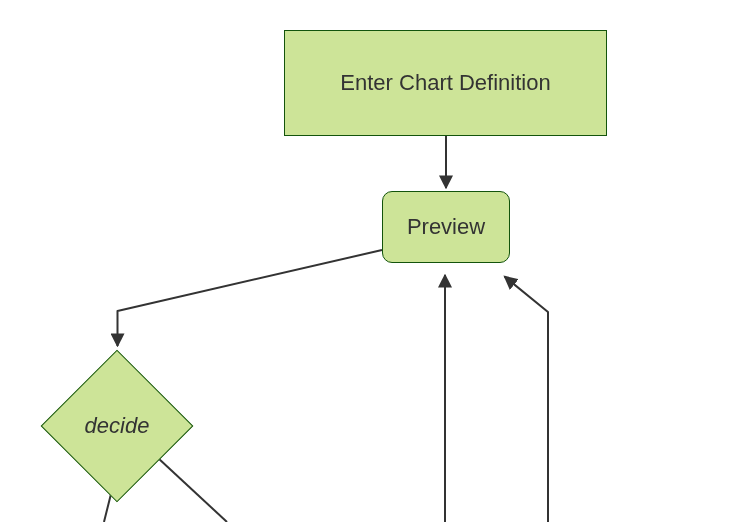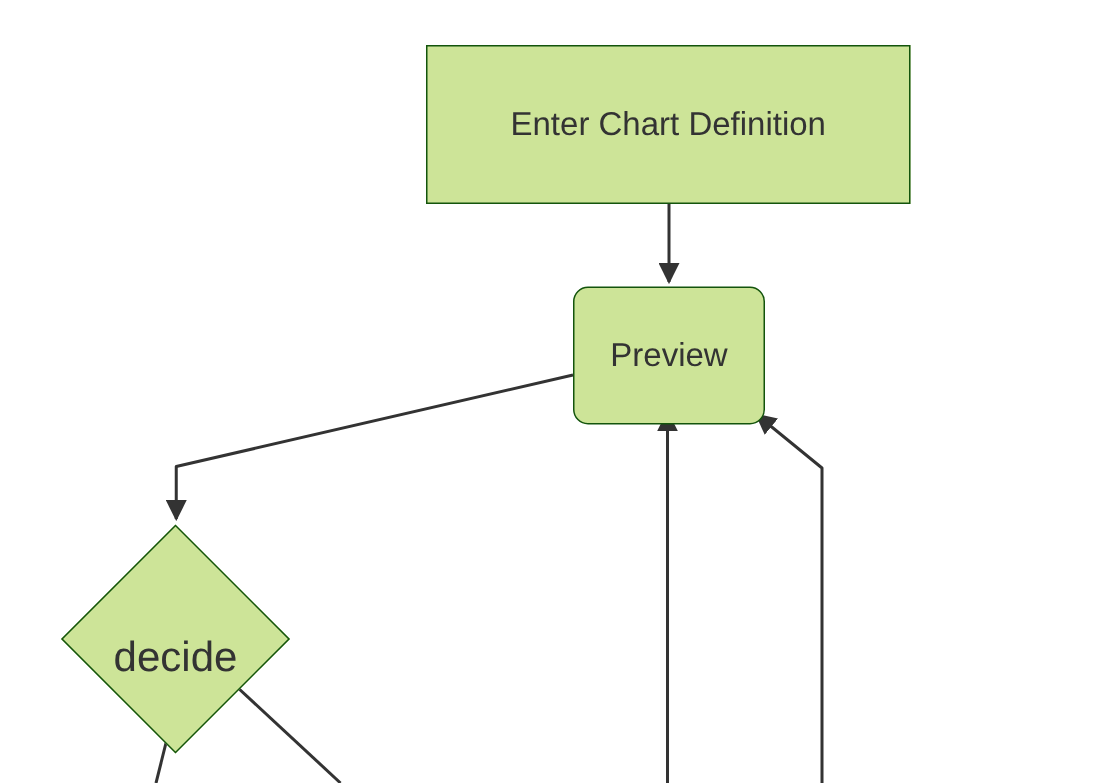--- a/index.html
+++ b/index.html
@@ -40,36 +40,37 @@
     border: 1.5px solid var(--node-border);
     display: flex;
     align-items: center;
     justify-content: center;
     font-size: 22px;
     color: var(--text-color);
     z-index: 2;
     white-space: nowrap;
   }
   #node-enter   { left: 284px; top: 30px;  width: 323px; height: 106px; }
-  #node-preview { left: 382px; top: 191px; width: 128px; height: 92px; border-radius: 10px; }
+  #node-preview { left: 382px; top: 191px; width: 128px; height: 72px; border-radius: 10px; }
   #node-decide-shape {
     left: 63px; top: 372px;
     width: 108px; height: 108px;
     transform: rotate(45deg);
   }
   #node-decide-label {
     position: absolute;
-    left: 41px; top: 423px;
+    left: 41px; top: 411px;
     width: 152px; height: 30px;
     display: flex;
     align-items: center;
     justify-content: center;
-    font-size: 28px;
+    font-size: 22px;
     color: var(--text-color);
     z-index: 3;
+    font-style: italic;
   }
 </style>
 </head>
 <body>
 
 <div id="canvas">
 
   <svg id="edge-layer" width="740" height="522" viewBox="0 0 740 522" xmlns="http://www.w3.org/2000/svg">
     <defs>
       <marker id="arrowhead" viewBox="0 0 10 10" refX="9" refY="5" markerWidth="7" markerHeight="7" orient="auto">

